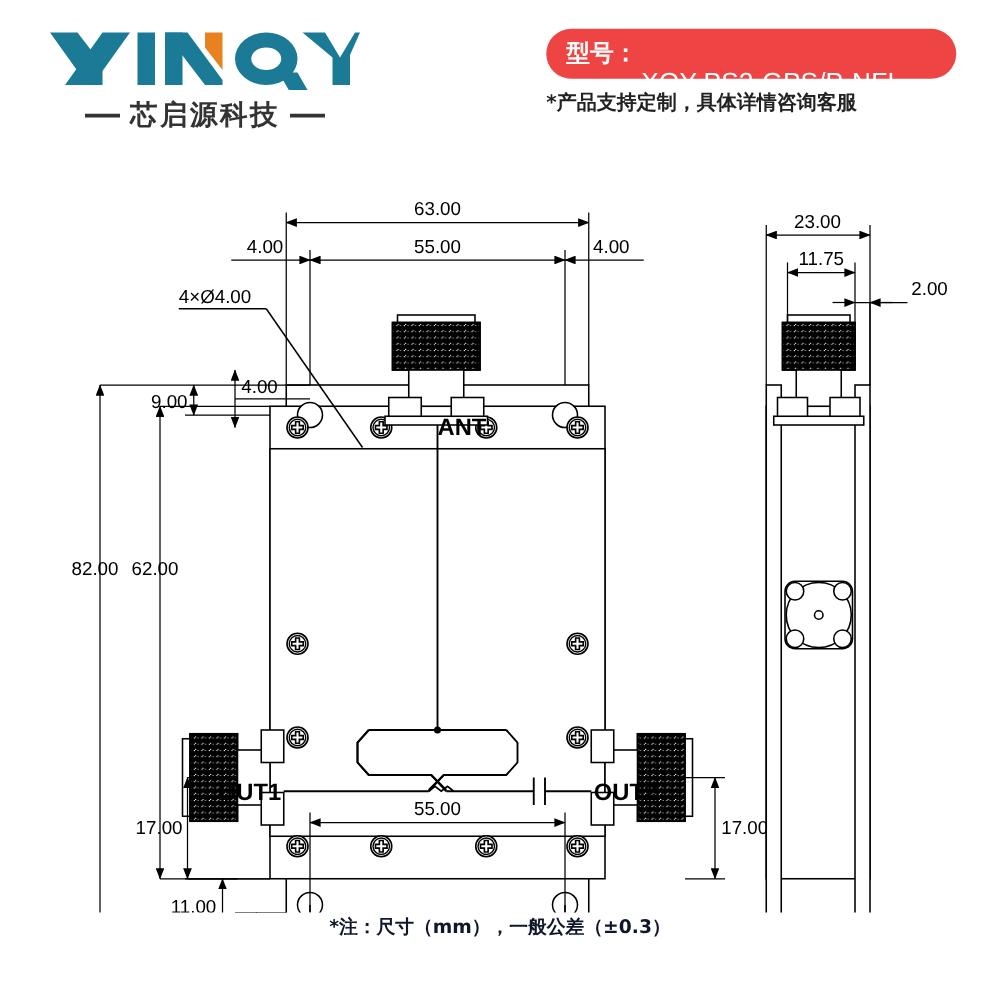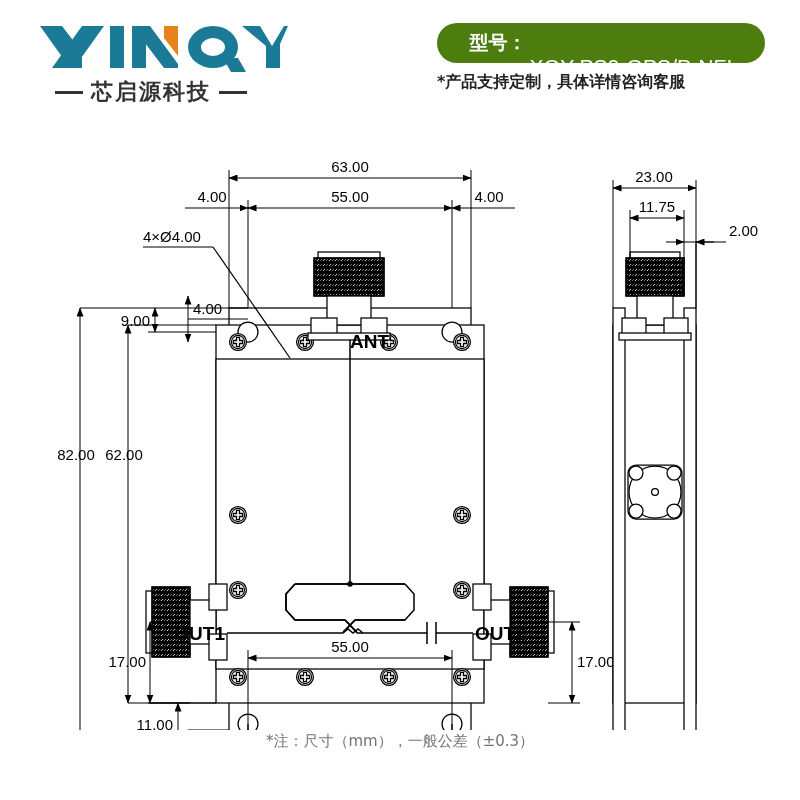--- a/index.html
+++ b/index.html
@@ -10,52 +10,52 @@
     font-family:"Liberation Sans","DejaVu Sans",sans-serif;
     overflow:hidden;position:relative;
   }
   #sheet{position:relative;width:800px;height:800px;}
 
   
   .header{position:absolute;left:0;top:0;width:800px;height:120px;}
 
   .logo-wrap{position:absolute;left:38px;top:22px;width:270px;height:85px;}
   .logo-mark{position:absolute;left:0;top:0;width:250px;height:50px;}
-  .logo-sub{position:absolute;left:17px;top:55px;width:252px;height:30px;
-     display:flex;align-items:center;}
+  .logo-sub{position:absolute;left:0;top:55px;width:252px;height:30px;
+     display:flex;align-items:center;justify-content:center;}
   .logo-sub .cn{
      font-family:"DejaVu Sans","Liberation Sans",sans-serif;
      font-size:22px;font-weight:bold;color:#333333;letter-spacing:2px;
      white-space:nowrap;}
   .rule{height:3px;background:#333333;width:28px;}
   .rule.l{margin-right:8px;}
   .rule.r{margin-left:8px;}
 
   .badge{
     position:absolute;left:437px;top:23px;
     width:328px;height:40px;border-radius:20px;
-    background:#4d7c0f;display:flex;align-items:center;justify-content:center;
+    background:#ef4444;display:flex;align-items:center;
     box-sizing:border-box;padding:0 16px;white-space:nowrap;}
   .badge .lbl{
     font-family:"DejaVu Sans","Liberation Sans",sans-serif;
     font-size:19px;font-weight:bold;color:#ffffff;}
   .badge .val{
     font-family:"Liberation Sans",sans-serif;
     font-size:21px;color:#ffffff;margin-left:3px;letter-spacing:.1px;margin-top:48px;}
   .note-custom{
     position:absolute;left:437px;top:72px;width:328px;
     text-align:left;
     font-family:"DejaVu Sans","Liberation Sans",sans-serif;
     font-size:16px;font-weight:bold;color:#222222;white-space:nowrap;}
 
   
   .footnote{
     position:absolute;left:0;top:732px;width:800px;text-align:center;
     font-family:"DejaVu Sans","Liberation Sans",sans-serif;
-    font-size:15px;color:#737373;}
+    font-size:15px;color:#0f172a;font-weight:bold;}
 
   svg{display:block;}
   .draw{position:absolute;left:0;top:130px;}
   text{font-family:"Liberation Sans","DejaVu Sans",sans-serif;fill:#000;}
 </style>
 </head>
 <body>
 
 <div id="sheet">
 

